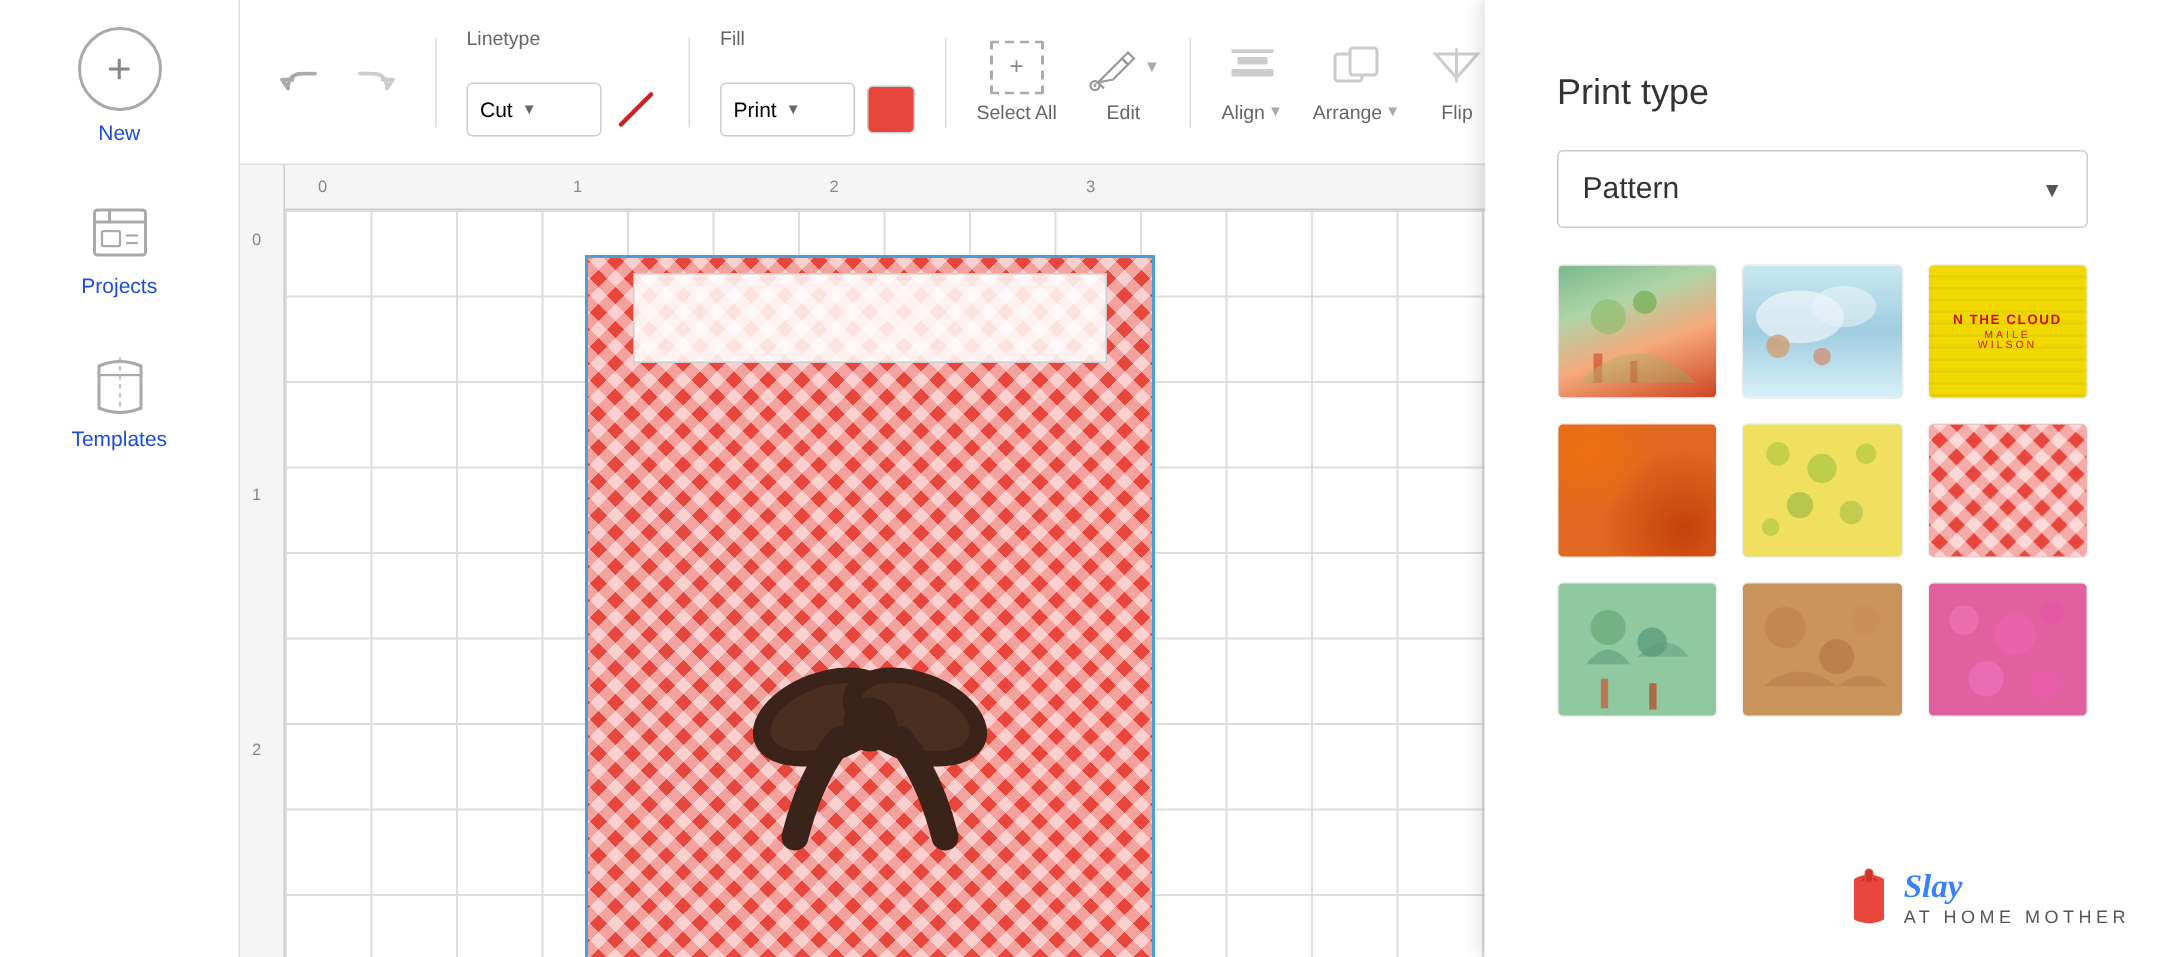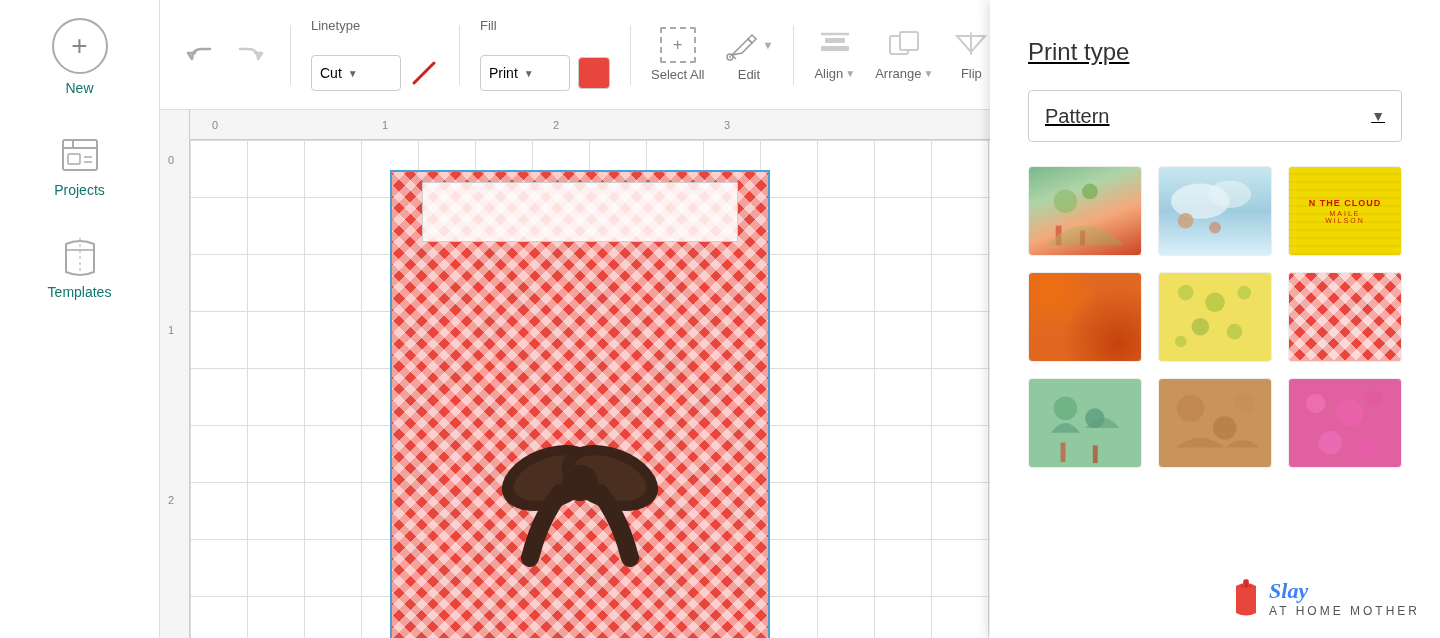--- a/index.html
+++ b/index.html
@@ -29,21 +29,21 @@
     }
     .sidebar-icon {
       font-size: 36px;
       color: #666;
       display: flex;
       align-items: center;
       justify-content: center;
     }
     .sidebar-label {
       font-size: 14px;
-      color: #0f766e;
+      color: #1d4ed8;
       text-align: left;
     }
 
     
     .new-btn-circle {
       width: 56px;
       height: 56px;
       border-radius: 50%;
       border: 2px solid #aaa;
       display: flex;
@@ -286,23 +286,22 @@
     
     .dropdown-panel {
       position: absolute;
       top: 0;
       right: 0;
       width: 450px;
       height: 638px;
       background: #ffffff;
       box-shadow: -2px 0 12px rgba(0,0,0,0.15);
       z-index: 20;
-      padding: 38px;
+      padding: 48px;
       overflow-y: auto;
-      text-decoration: underline;
     }
     .panel-title {
       font-size: 24px;
       font-weight: 400;
       color: #333;
       margin-bottom: 24px;
     }
     .print-type-dropdown {
       width: 100%;
       height: 52px;

